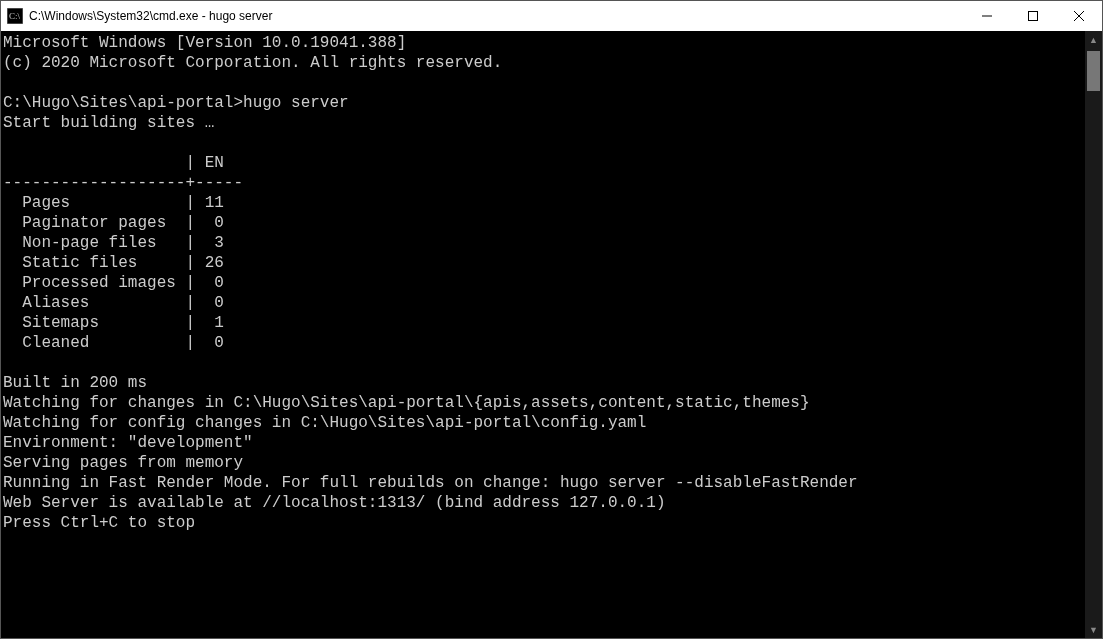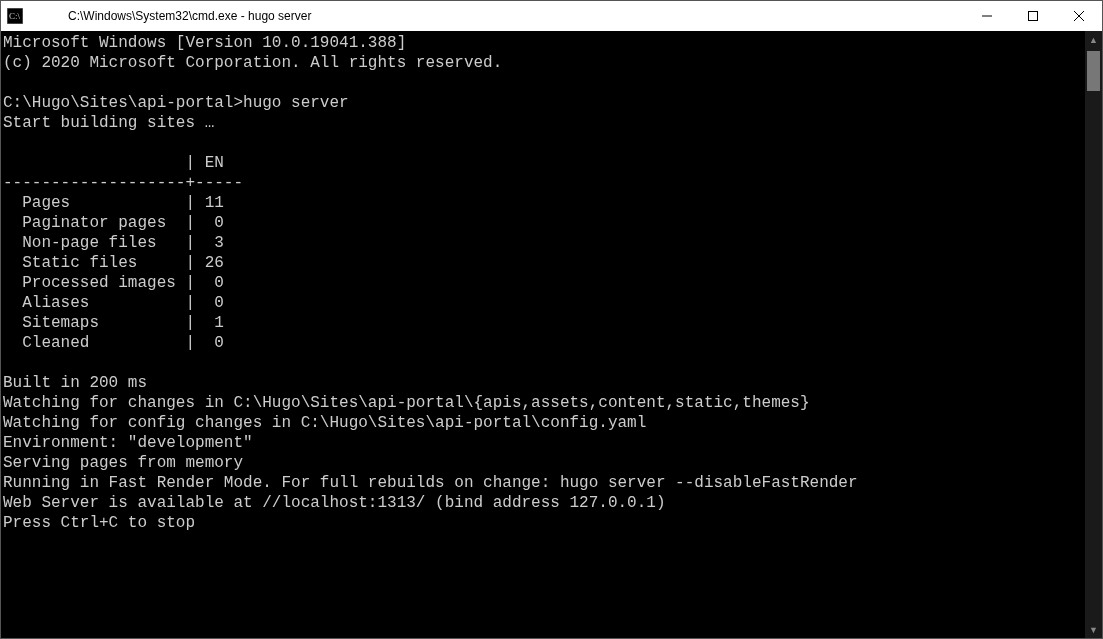--- a/index.html
+++ b/index.html
@@ -37,21 +37,20 @@
       display: flex;
       align-items: center;
       justify-content: center;
     }
     .titlebar-title {
       font-size: 12px;
       color: #000;
       flex: 1;
       white-space: nowrap;
       overflow: hidden;
-      margin-left: 39px;
     }
     .titlebar-buttons {
       display: flex;
       height: 100%;
     }
     .titlebar-btn {
       width: 46px;
       height: 100%;
       display: flex;
       align-items: center;

